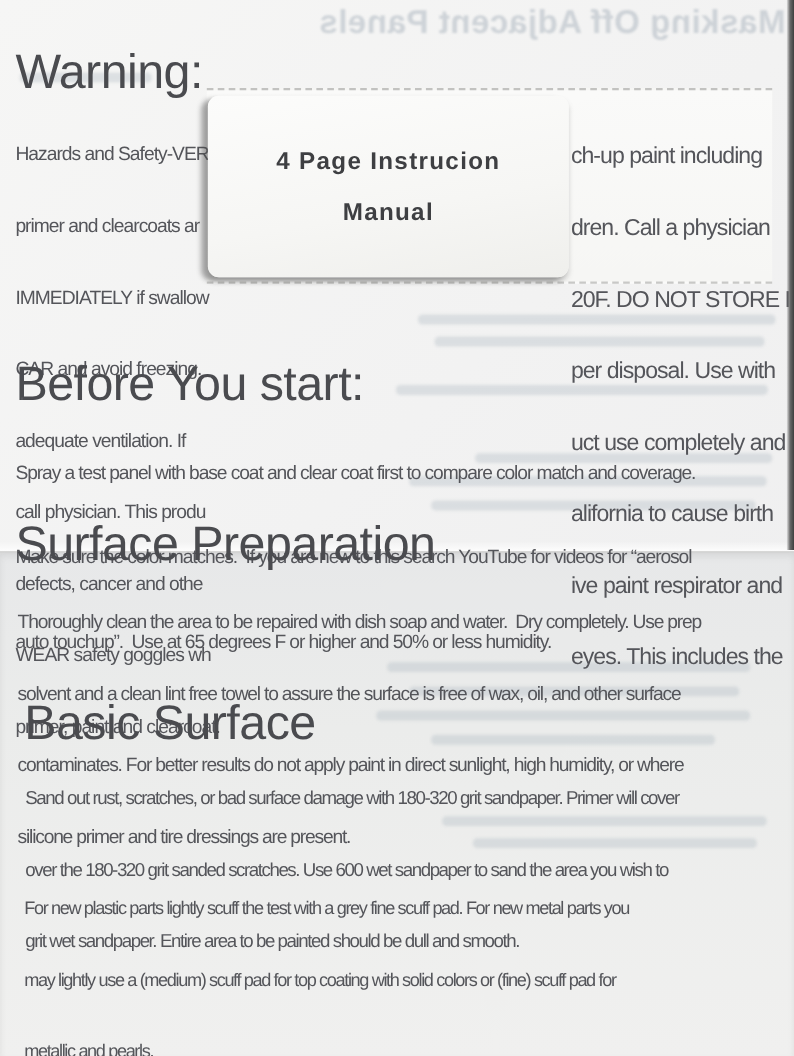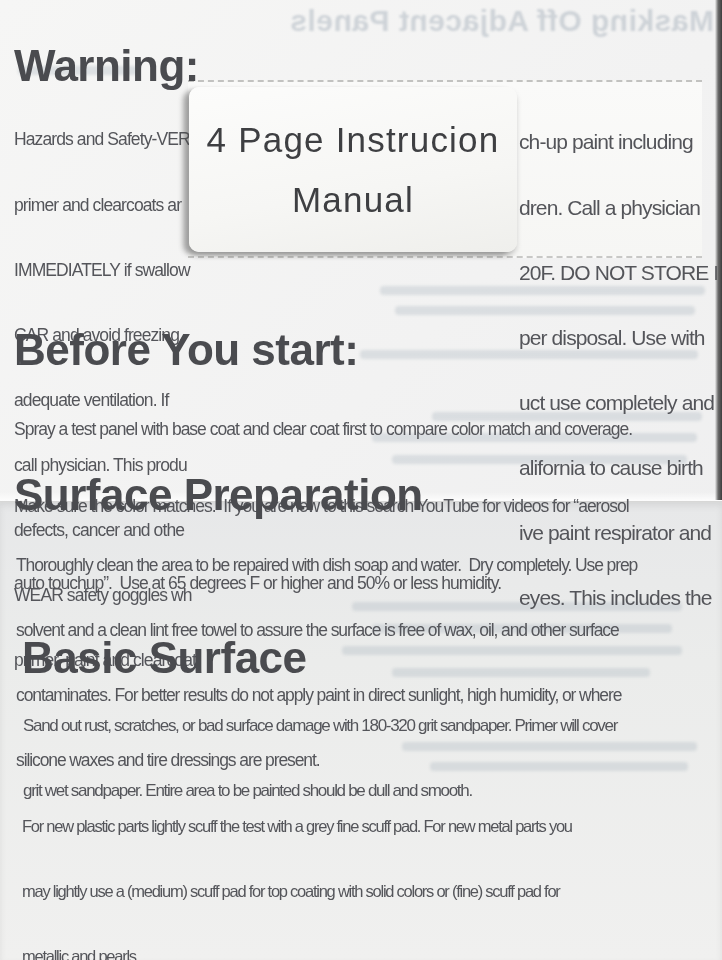--- a/index.html
+++ b/index.html
@@ -44,21 +44,21 @@
   .gb5{left:372px;top:433px;width:325px;}
   .gb6{left:392px;top:455px;width:295px;}
   .gb7{left:352px;top:602px;width:330px;}
   .gb8{left:372px;top:624px;width:300px;}
   .gb9{left:342px;top:646px;width:340px;}
   .gb10{left:392px;top:668px;width:258px;}
   .gb11{left:402px;top:742px;width:295px;}
   .gb12{left:430px;top:762px;width:258px;}
   .gb13{left:18px;top:66px;width:120px;}
   
-  .hd{position:absolute;font-size:44px;font-weight:700;letter-spacing:-.5px;
+  .hd{position:absolute;font-size:44px;font-weight:400;letter-spacing:-.5px;
       color:#4a4b4f;white-space:nowrap;z-index:2;}
   .hd-warning{left:14px;top:12px;}
   .hd-before{left:14px;top:296px;text-align:center;}
   .hd-surface{left:14px;top:441px;}
   .hd-sanding{left:22px;top:604px;}
   .stray-dot{position:absolute;left:17px;top:344px;font-size:22px;color:#55565a;z-index:2;}
   
   .para{position:absolute;white-space:pre;z-index:2;color:#54555a;}
   .para div{white-space:pre;}
   .warn-left{left:14px;top:86px;font-size:17.5px;letter-spacing:-.9px;line-height:21.7px;}
@@ -78,21 +78,21 @@
   
   .sticker{
     position:absolute;left:189px;top:87px;width:328px;height:165px;
     background:linear-gradient(170deg,#fcfcfb 0%,#f6f6f4 60%,#efefec 100%);
     border-radius:10px;
     box-shadow:-6px 3px 5px rgba(75,75,75,.45),0 4px 5px rgba(110,110,110,.28);
     display:flex;flex-direction:column;align-items:center;justify-content:center;
     gap:20px;z-index:3;
   }
   .sticker-line{
-    font-weight:400;font-size:35px;letter-spacing:1.2px;color:#3e3f42;
+    font-weight:700;font-size:22px;letter-spacing:1.2px;color:#3e3f42;
     white-space:nowrap;
   }
 </style>
 </head>
 <body>
 
 <div class="crease-highlight"></div>
 <div class="sheet-lower"></div>
 <div class="edge-right"></div>
 
@@ -151,27 +151,28 @@
   <div>Make sure the color matches.  If you are new to this search YouTube for videos for “aerosol</div>
   <div>auto touchup”.  Use at 65 degrees F or higher and 50% or less humidity.</div>
 </div>
 
 <h1 class="hd hd-surface">Surface Preparation</h1>
 
 <div class="para surface-para">
   <div><span>Thoroughly clean the area to be repaired with dish soap and water.  </span><span class="it">Dry completely. Use prep</span></div>
   <div><span>solvent and a clean lint free towel to assure the surface is free of wax, oil, and other </span><span class="it">surface</span></div>
   <div><span>contaminates. For better results do not apply paint in direct sunlight, high humidity, or where</span><span class="it"></span></div>
-  <div><span>silicone waxes and tire dressings are present.</span><span class="it"></span></div>
+  <div><span>silicone primer and tire dressings are present.</span><span class="it"></span></div>
 </div>
 
 <h1 class="hd hd-sanding">Basic Surface</h1>
 
 <div class="para sanding-para">
   <div>Sand out rust, scratches, or bad surface damage with 180-320 grit sandpaper. Primer will cover</div>
+  <div>over the 180-320 grit sanded scratches. Use 600 wet sandpaper to sand the area you wish to</div>
   <div>grit wet sandpaper. Entire area to be painted should be dull and smooth.</div>
 </div>
 
 <div class="para scuff-para">
   <div>For new plastic parts lightly scuff the test with a grey fine scuff pad. For new metal parts you</div>
   <div>may lightly use a (medium) scuff pad for top coating with solid colors or (fine) scuff pad for</div>
   <div>metallic and pearls.</div>
 </div>
 
 </body></html>

